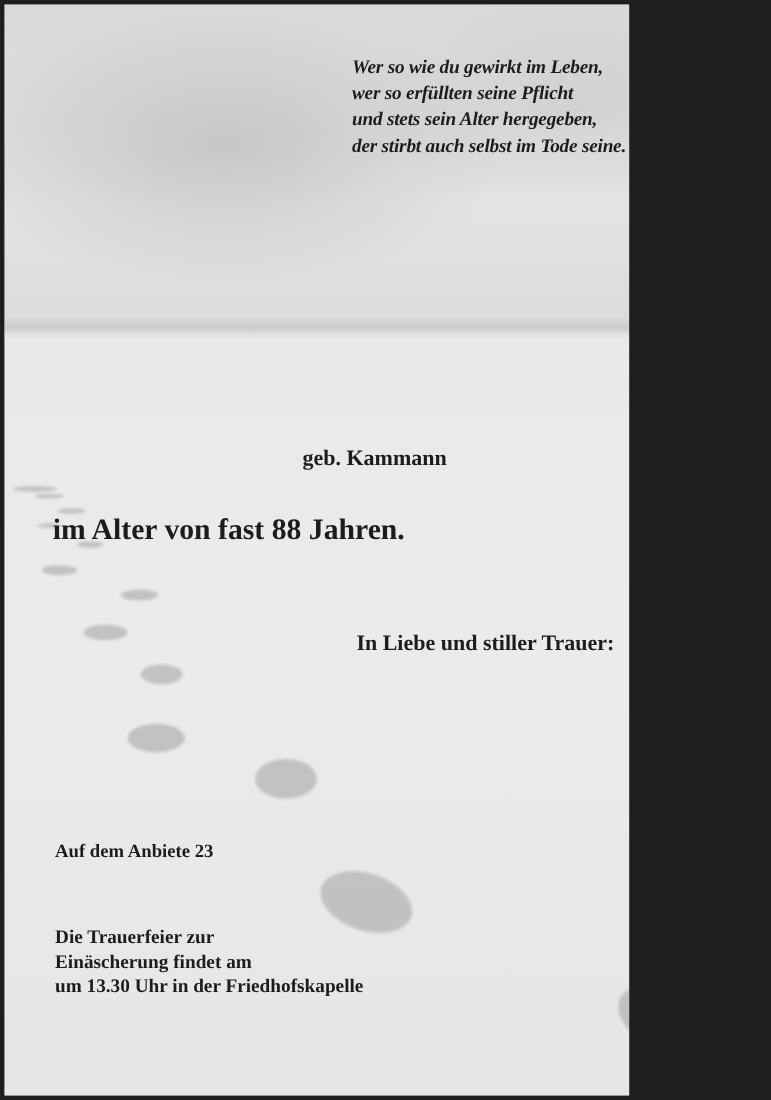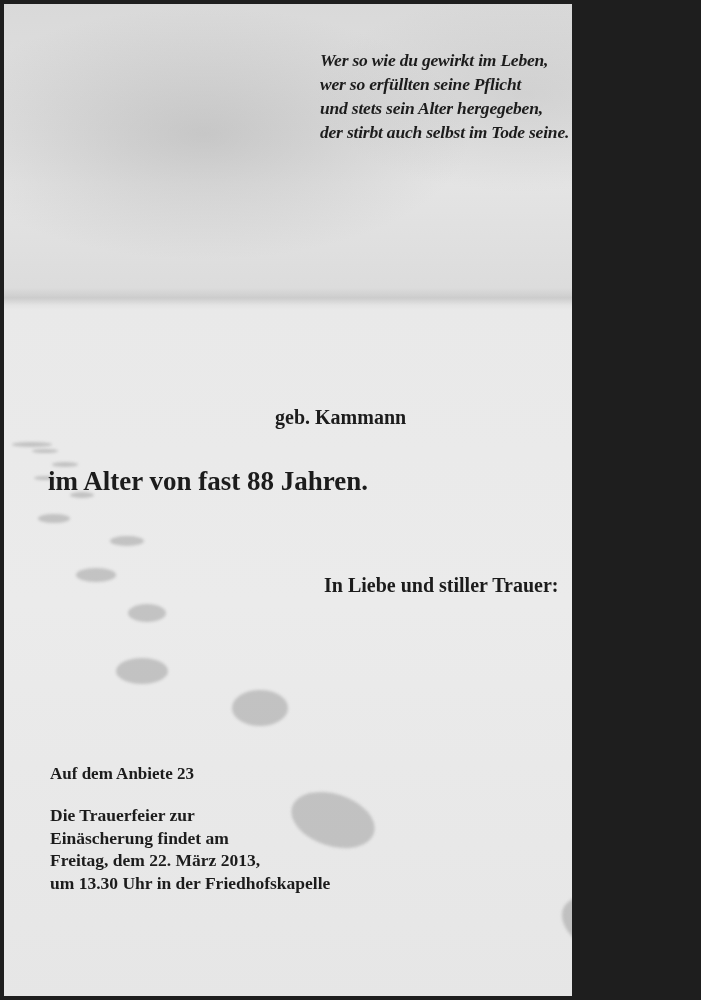--- a/index.html
+++ b/index.html
@@ -27,21 +27,21 @@
   .poem { left: 316px; top: 44px; font-style: italic; font-size: 17.5px; line-height: 24px; letter-spacing: -0.2px; }
   .intro { left: 42px; top: 207px; width: 616px; font-size: 21.5px; line-height: 31px; white-space: normal; }
   .intro .j { text-align: justify; text-align-last: justify; display: block; }
   .name { left: 178px; top: 332px; font-size: 56px; line-height: 70px; letter-spacing: 0.3px; color: #151515; }
   .nee { left: 271px; top: 400px; font-size: 20px; line-height: 26px; }
   .age { left: 44px; top: 463px; font-size: 27px; line-height: 28px; }
   .mourn { left: 320px; top: 555px; font-size: 20px; line-height: 28px; margin-top: 12px; }
   .family { left: 319px; top: 595px; font-size: 24px; line-height: 33px; }
   .place { left: 44px; top: 731px; font-size: 20.5px; line-height: 27px; }
   .addr { left: 46px; top: 758px; font-size: 17px; line-height: 24px; }
-  .funeral { left: 46px; top: 800px; font-size: 17.5px; line-height: 22.5px; }
+  .funeral { left: 46px; top: 836px; font-size: 17.5px; line-height: 22.5px; }
 </style>
 </head>
 <body>
 
 <div class="card">
   <div class="horizon"></div>
 
   <div>
     <div class="print" style="left:8px;top:438px;width:40px;height:5px;"></div>
     <div class="print" style="left:28px;top:445px;width:26px;height:4px;"></div>
@@ -69,16 +69,15 @@
   <div class="text nee">geb. Kammann</div>
   <div class="text age">im Alter von fast 88 Jahren.</div>
 
   <div class="text mourn">In Liebe und stiller Trauer:</div>
 
   <div class="text addr">Auf dem Anbiete 23</div>
 
   <div class="text funeral">
     <div>Die Trauerfeier zur</div>
     <div>Einäscherung findet am</div>
-    <div>Freitag, dem 22. März 2013,</div>
     <div>um 13.30 Uhr in der Friedhofskapelle</div>
   </div>
 </div>
 
 </body></html>

